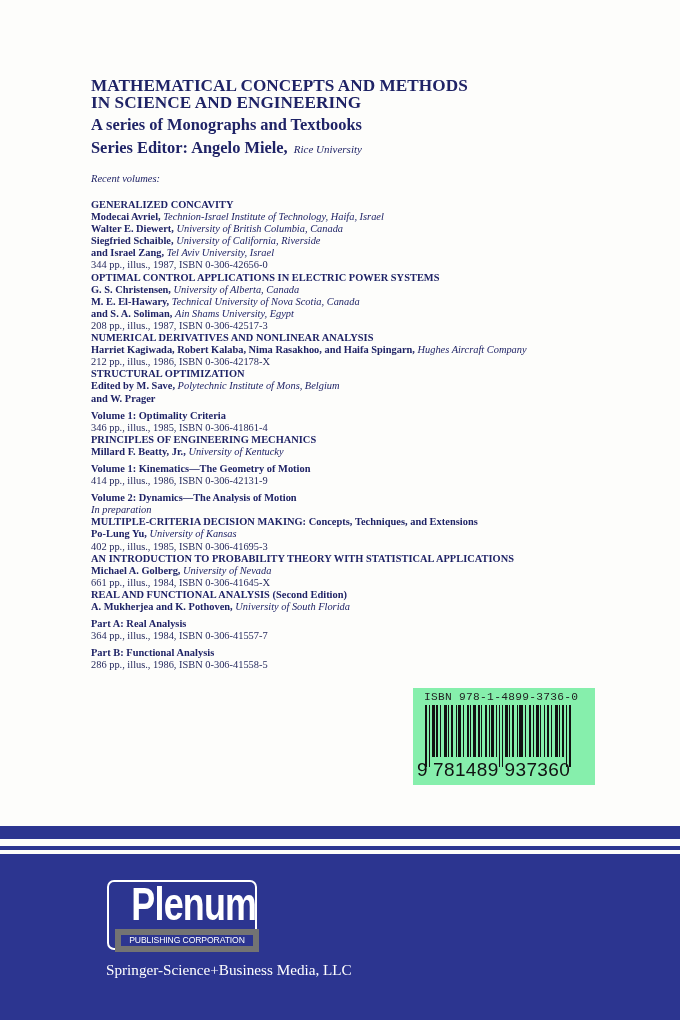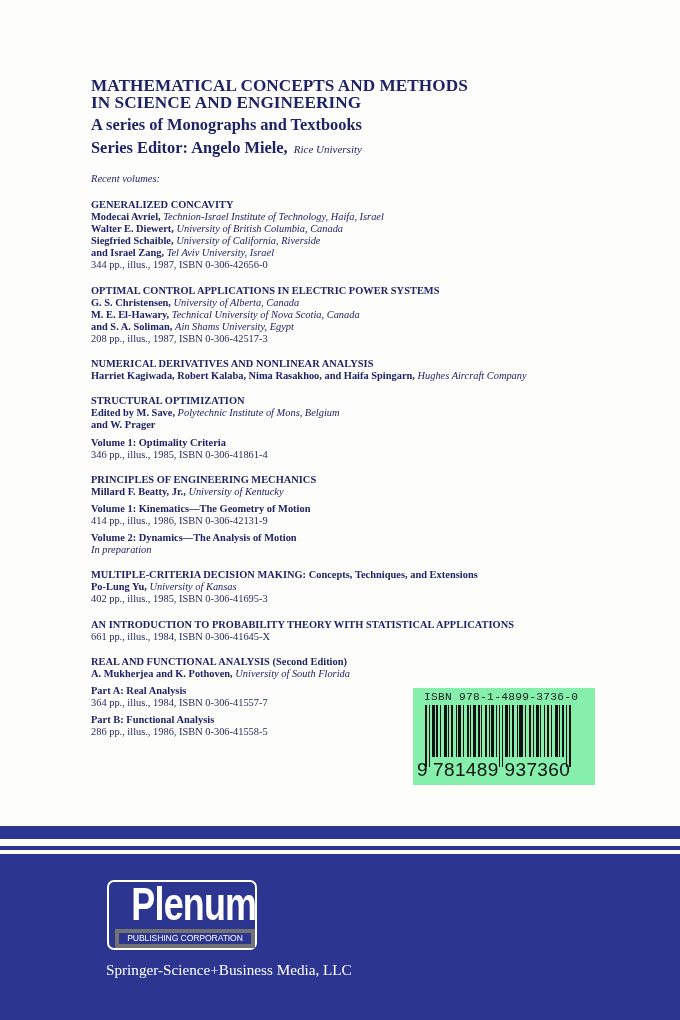--- a/index.html
+++ b/index.html
@@ -7,21 +7,21 @@
          font-family:"Liberation Serif", "DejaVu Serif", serif; color:#1f2366; }
   .abs { position:absolute; }
   .hdr { left:91px; font-weight:bold; white-space:nowrap; }
   .h1 { font-size:17.2px; line-height:18px; letter-spacing:0.05px; }
   .h2 { font-size:16.4px; line-height:18px; }
   .h3 { font-size:16.4px; line-height:18px; }
   .h3 .aff { font-weight:normal; font-style:italic; font-size:11px; margin-left:2px; }
   .recent { left:91px; top:173px; font-style:italic; font-size:10.5px; line-height:12px; }
   .list { left:91px; top:199px; width:560px; font-size:10.4px; line-height:12.1px; }
   .entry { margin:0; }
-  .entry + .entry { margin-top:13px; }
+  .entry + .entry { margin-top:0; }
   .t { font-weight:bold; letter-spacing:0.02px; white-space:nowrap;font-family:Liberation Serif, serif; }
   .a { white-space:nowrap; }
   .a b { font-weight:bold; }
   .a i { font-style:italic; }
   .sub { margin-top:5px; }
   .p { white-space:nowrap; color:#262a5e; }
   .ip { font-style:italic; white-space:nowrap; }
 
   .barcode { left:413px; top:688px; width:182px; height:97px; background:#86efac; }
   .isbn-top { position:absolute; left:11px; top:3px; font-family:"Liberation Mono", "DejaVu Sans Mono", monospace;
@@ -31,21 +31,21 @@
   .bars span.g { height:62px; }
   .digits { position:absolute; left:4px; top:71px; font-family:"Liberation Sans", "DejaVu Sans", sans-serif;
             font-size:19px; color:#111; white-space:nowrap; letter-spacing:0.4px; }
   .digits .first { margin-right:5px; }
 
   .band { left:0; width:680px; background:#2c3590; }
   .logo-box { left:107px; top:880px; width:146px; height:66px; border:2px solid #ffffff; border-radius:7px; }
   .logo-word { position:absolute; left:8px; top:-3px; width:130px; text-align:center; color:#fff;
                font-family:"Liberation Sans", "DejaVu Sans", sans-serif; font-weight:bold;
                font-size:46px; line-height:50px; letter-spacing:-1px; transform:scaleX(0.78); transform-origin:center; }
-  .logo-sub { position:absolute; left:6px; top:47px; width:132px; height:11px; border:4px solid #737373;
+  .logo-sub { position:absolute; left:6px; top:47px; width:132px; height:11px; border:6px solid #737373;
               color:#fff; font-family:"Liberation Sans", "DejaVu Sans", sans-serif; font-size:8.6px; line-height:11px;
               text-align:center; letter-spacing:-0.1px; white-space:nowrap; }
   .publisher { left:106px; top:961px; color:#ffffff; font-family:"Liberation Serif", "DejaVu Serif", serif;
                font-size:15.2px; white-space:nowrap; }
 </style>
 </head>
 <body>
 
 <div class="abs hdr h1" style="top:77px;">MATHEMATICAL CONCEPTS AND METHODS</div>
 <div class="abs hdr h1" style="top:94px;">IN SCIENCE AND ENGINEERING</div>
@@ -71,20 +71,21 @@
     <div class="t">OPTIMAL CONTROL APPLICATIONS IN ELECTRIC POWER SYSTEMS</div>
     <div class="a"><b>G. S. Christensen,</b> <i>University of Alberta, Canada</i></div>
     <div class="a"><b>M. E. El-Hawary,</b> <i>Technical University of Nova Scotia, Canada</i></div>
     <div class="a"><b>and S. A. Soliman,</b> <i>Ain Shams University, Egypt</i></div>
     <div class="p">208 pp., illus., 1987, ISBN 0-306-42517-3</div>
   </div>
 
   <div class="entry">
     <div class="t">NUMERICAL DERIVATIVES AND NONLINEAR ANALYSIS</div>
     <div class="a"><b>Harriet Kagiwada, Robert Kalaba, Nima Rasakhoo, and Haifa Spingarn,</b> <i>Hughes Aircraft Company</i></div>
+    <div class="p">212 pp., illus., 1986, ISBN 0-306-42178-X</div>
   </div>
 
   <div class="entry">
     <div class="t">STRUCTURAL OPTIMIZATION</div>
     <div class="a"><b>Edited by M. Save,</b> <i>Polytechnic Institute of Mons, Belgium</i></div>
     <div class="a"><b>and W. Prager</b></div>
     <div class="sub">
       <div class="t">Volume 1: Optimality Criteria</div>
       <div class="p">346 pp., illus., 1985, ISBN 0-306-41861-4</div>
     </div>
@@ -104,20 +105,21 @@
   </div>
 
   <div class="entry">
     <div class="t"><span>MULTIPLE-CRITERIA DECISION MAKING:</span> <span>Concepts, Techniques, and Extensions</span></div>
     <div class="a"><b>Po-Lung Yu,</b> <i>University of Kansas</i></div>
     <div class="p">402 pp., illus., 1985, ISBN 0-306-41695-3</div>
   </div>
 
   <div class="entry">
     <div class="t">AN INTRODUCTION TO PROBABILITY THEORY WITH STATISTICAL APPLICATIONS</div>
+    <div class="a"><b>Michael A. Golberg,</b> <i>University of Nevada</i></div>
     <div class="p">661 pp., illus., 1984, ISBN 0-306-41645-X</div>
   </div>
 
   <div class="entry">
     <div class="t"><span>REAL AND FUNCTIONAL ANALYSIS</span> <span>(Second Edition)</span></div>
     <div class="a"><b>A. Mukherjea and K. Pothoven,</b> <i>University of South Florida</i></div>
     <div class="sub">
       <div class="t">Part A: Real Analysis</div>
       <div class="p">364 pp., illus., 1984, ISBN 0-306-41557-7</div>
     </div>

